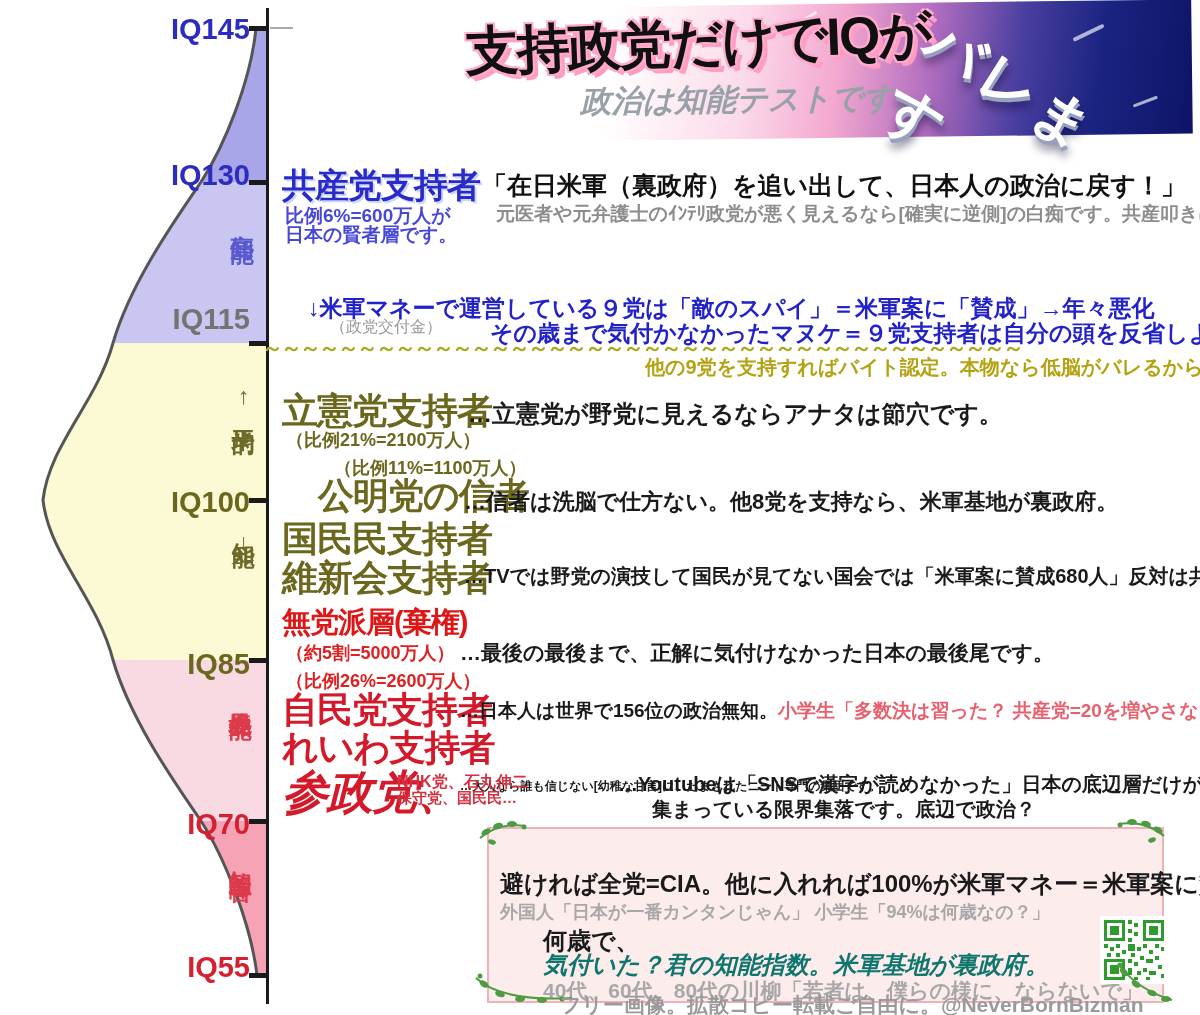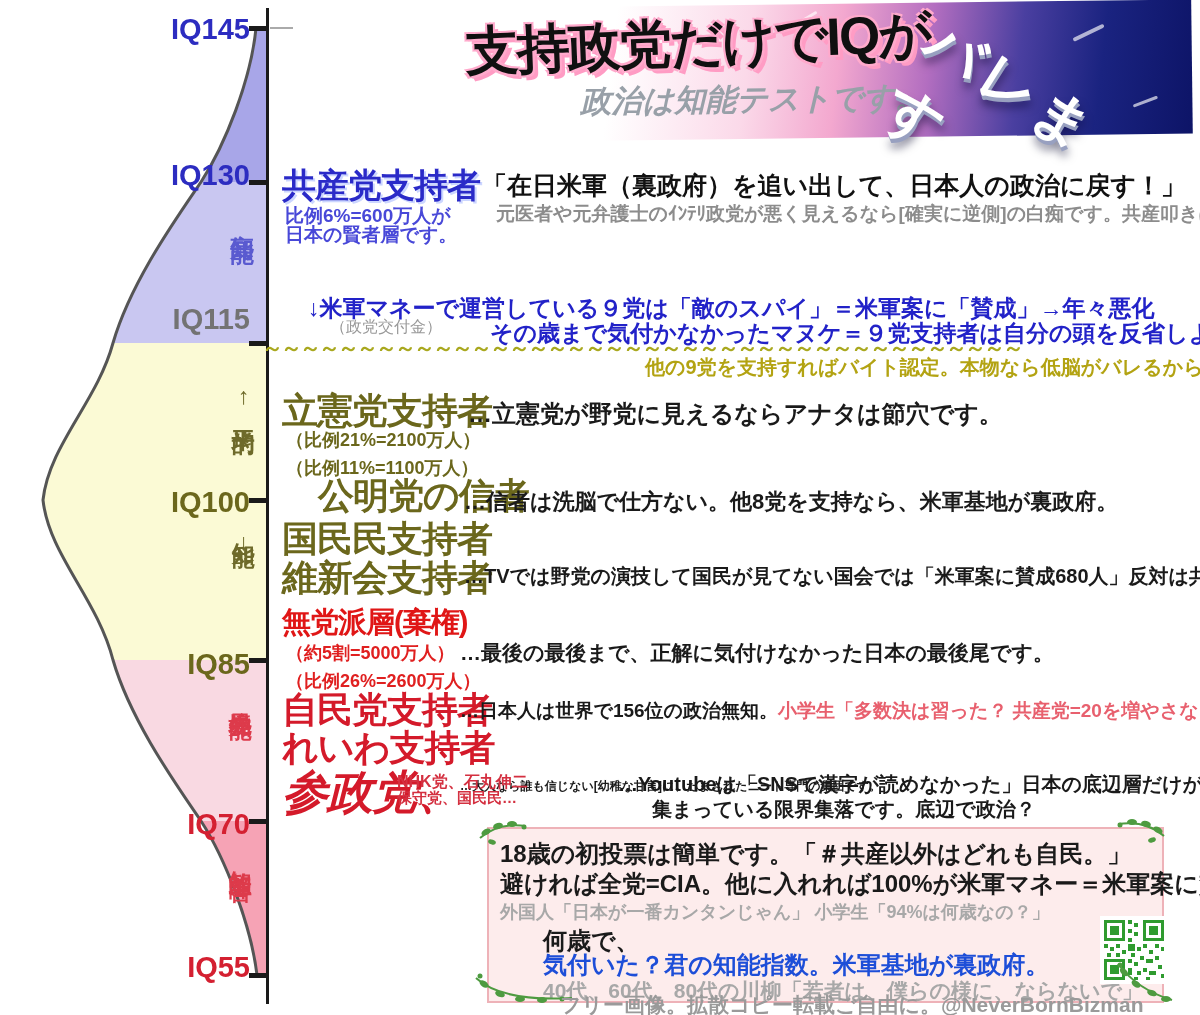--- a/index.html
+++ b/index.html
@@ -92,21 +92,21 @@
   <div class="t b" style="left:308px;top:296px;font-size:23px;color:#2222c8;">↓米軍マネーで運営している９党は「敵のスパイ」＝米軍案に「賛成」→年々悪化</div>
   <div class="t" style="left:330px;top:318px;font-size:16px;color:#999;">（政党交付金）</div>
   <div class="t b" style="left:490px;top:321px;font-size:23px;color:#2222c8;">その歳まで気付かなかったマヌケ＝９党支持者は自分の頭を反省しよう</div>
   <div class="t b" style="left:262px;top:336px;width:785px;overflow:hidden;font-size:21px;color:#a9a81e;letter-spacing:-2px;">～～～～～～～～～～～～～～～～～～～～～～～～～～～～～～～～～～～～～～～～</div>
   <div class="t b" style="left:645px;top:356px;font-size:20px;color:#b3a312;">他の9党を支持すればバイト認定。本物なら低脳がバレるから読者が減ります。</div>
 
   <div class="t head-olive" style="top:391px;">立憲党支持者</div>
   <div class="t desc" style="left:468px;top:401px;font-size:24px;">…立憲党が野党に見えるならアナタは節穴です。</div>
   <div class="t ratio" style="top:430px;color:#6b671c;">（比例21%=2100万人）</div>
 
-  <div class="t ratio" style="top:458px;color:#6b671c;">（比例11%=1100万人）</div>
+  <div class="t ratio" style="top:458px;color:#6b671c;margin-left:48px;">（比例11%=1100万人）</div>
   <div class="t head-olive" style="top:476px;margin-left:36px;">公明党の信者</div>
   <div class="t desc" style="left:464px;top:490px;font-size:22px;">…信者は洗脳で仕方ない。他8党を支持なら、米軍基地が裏政府。</div>
 
   <div class="t head-olive" style="top:519px;">国民民支持者</div>
 
   <div class="t head-olive" style="top:558px;">維新会支持者</div>
   <div class="t desc" style="left:464px;top:565px;font-size:20px;">…TVでは野党の演技して国民が見てない国会では「米軍案に賛成680人」反対は共産1党</div>
 
   <div class="t b" style="left:282px;top:606px;font-size:29px;color:#e01616;letter-spacing:-1px;">無党派層(棄権)</div>
   <div class="t desc" style="left:460px;top:641px;font-size:21px;">…最後の最後まで、正解に気付けなかった日本の最後尾です。</div>
@@ -121,25 +121,24 @@
   <div class="t head-red" style="top:728px;">れいわ支持者</div>
   <div class="t desc" style="left:460px;top:780px;font-size:12px;text-align:center;">…大人なら誰も信じない[幼稚な甘言]に、だまされたニート専門の集団です。</div>
 
   <div class="t head-red" style="top:767px;font-size:46px;font-style:italic;">参政党、</div>
   <div class="t b" style="left:397px;top:773px;font-size:16px;color:#d43040;">NHK党、石丸伸二</div>
   <div class="t b" style="left:397px;top:790px;font-size:15px;color:#d43040;">保守党、国民民…</div>
   <div class="t desc" style="left:618px;top:773px;font-size:20px;">…Youtubeは「SNSで漢字が読めなかった」日本の底辺層だけが、</div>
   <div class="t desc" style="left:652px;top:798px;font-size:20px;">集まっている限界集落です。底辺で政治？</div>
 
   <div id="infobox"></div>
-  <div class="t b" style="left:500px;top:841px;font-size:24px;color:#1a1a1a;">18歳の初投票は簡単です。「＃共産以外はどれも自民。」</div>
   <div class="t b" style="left:500px;top:871px;font-size:24px;color:#1a1a1a;">避ければ全党=CIA。他に入れれば100%が米軍マネー＝米軍案に賛成。</div>
   <div class="t b gray" style="left:500px;top:902px;font-size:18px;">外国人「日本が一番カンタンじゃん」 小学生「94%は何歳なの？」</div>
   <div class="t b" style="left:543px;top:928px;font-size:24px;color:#1a1a1a;">何歳で、</div>
-  <div class="t b" style="left:543px;top:952px;font-size:24px;color:#1d4ed8;">気付いた？君の知能指数。米軍基地が裏政府。</div>
+  <div class="t b" style="left:543px;top:952px;font-size:24px;color:#0f766e;font-style:italic;">気付いた？君の知能指数。米軍基地が裏政府。</div>
   <div class="t b gray" style="left:543px;top:979px;font-size:21px;">40代、60代、80代の川柳「若者は、僕らの様に、ならないで」</div>
 
   <svg class="floral" style="left:1100px;top:916px;" width="68" height="68" viewBox="0 0 68 68">
     <rect x="0" y="0" width="68" height="68" fill="#fff"></rect>
     <g fill="#2f9b2f">
       <rect x="4" y="4" width="21" height="21"></rect>
         <rect x="43" y="4" width="21" height="21"></rect>
         <rect x="4" y="43" width="21" height="21"></rect>
       <rect x="7" y="7" width="15" height="15" fill="#fff"></rect>
         <rect x="46" y="7" width="15" height="15" fill="#fff"></rect>

